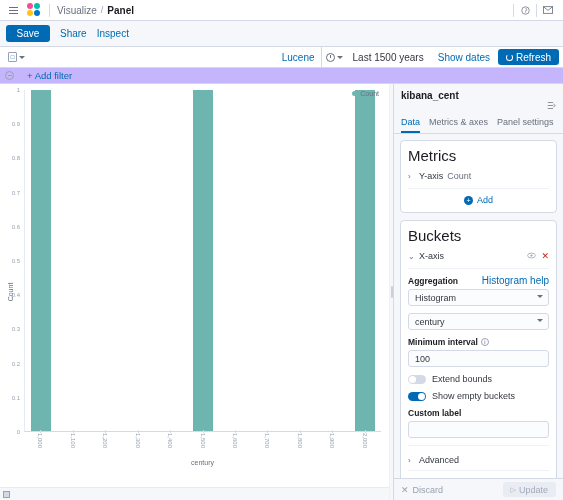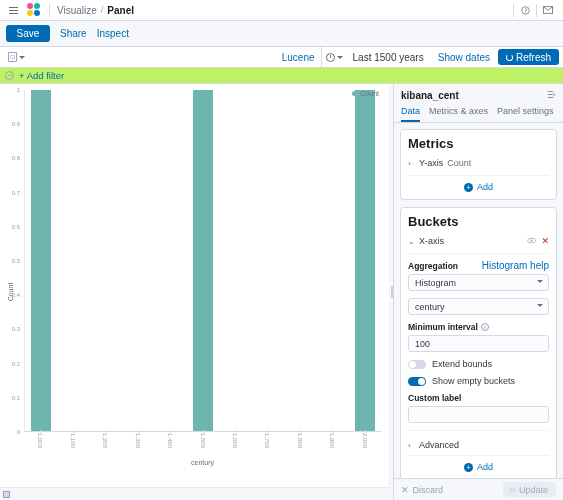--- a/index.html
+++ b/index.html
@@ -86,22 +86,22 @@
     background: #006bb4; color: #fff; border: none; border-radius: 3px;
     height: 16px; padding: 0 8px; font-size: 10px; font-family: inherit;
     display: flex; align-items: center; gap: 3px; cursor: pointer;
   }
   .refresh-ico { display: inline-block; width: 7px; height: 7px; border: 1px solid #fff;
     border-radius: 50%; border-top-color: transparent; }
 
   
   .filter-bar {
     height: 16px; flex: 0 0 16px;
-    background: #bef264; border-bottom: 1px solid #d3dae6;
-    display: flex; align-items: center; gap: 5px; padding: 0 5px;
+    background: #c4b5fd; border-bottom: 1px solid #d3dae6;
+    display: flex; align-items: center; gap: 13px; padding: 0 5px;
   }
   .filter-ico { width: 9px; height: 9px; border: 1px solid #98a2b3; border-radius: 50%;
     display: flex; align-items: center; justify-content: center; }
   .filter-ico:after { content: ""; width: 4px; height: 1px; background: #98a2b3; }
   .add-filter { color: #006bb4; font-size: 9.5px; cursor: pointer; }
 
   
   .body-row { flex: 1 1 auto; display: flex; min-height: 0; background: #fff; position: relative; }
 
   
@@ -136,30 +136,30 @@
   .resizer { width: 4px; flex: 0 0 4px; background: #f5f7fa; position: relative; cursor: col-resize;
     border-left: 1px solid #eef2f7; }
   .resizer i { position: absolute; left: 1px; top: 50%; transform: translateY(-50%);
     width: 2px; height: 12px; background: #c9d0d9; border-radius: 1px; display: block; }
 
   
   .side-panel {
     width: 170px; flex: 0 0 170px; background: #f5f7fa;
     border-left: 1px solid #d3dae6; display: flex; flex-direction: column; min-height: 0;
   }
-  .sp-head { padding: 6px 7px 0 7px; display: flex; align-items: flex-start; }
+  .sp-head { padding: 6px 7px 0 7px; display: flex; align-items: flex-start; flex-direction: column; }
   .sp-title { font-size: 10px; font-weight: bold; color: #1a1c21; }
   .sp-head-ico { margin-left: auto; color: #69707d; cursor: pointer; line-height: 1; }
   .sp-tabs { display: flex; gap: 9px; padding: 5px 7px 0 7px; border-bottom: 1px solid #d3dae6; }
   .sp-tab { font-size: 9px; color: #69707d; padding-bottom: 4px; cursor: pointer; border-bottom: 2px solid transparent; }
   .sp-tab.active { color: #006bb4; border-bottom-color: #006bb4; }
 
   .sp-scroll { flex: 1 1 auto; overflow: hidden; padding: 6px 6px 0 6px; }
   .card { background: #fff; border: 1px solid #d3dae6; border-radius: 4px; margin-bottom: 7px; padding: 6px 7px 7px 7px; }
-  .card-title { font-size: 13px; font-weight: bold; color: #1a1c21; margin-bottom: 5px; }
+  .card-title { font-size: 15px; font-weight: normal; color: #1a1c21; margin-bottom: 5px; }
 
   .agg-row { display: flex; align-items: center; gap: 4px; font-size: 9px; color: #343741; padding: 2px 0; cursor: pointer; }
   .chev { color: #69707d; font-size: 8px; display: inline-block; width: 7px; }
   .agg-name { color: #343741; }
   .agg-val { color: #69707d; }
   .agg-actions { margin-left: auto; display: flex; align-items: center; gap: 5px; }
   .eye-ico { color: #98a2b3; font-size: 8px; cursor: pointer; }
   .x-ico { color: #bd271e; font-size: 9px; cursor: pointer; line-height: 1; }
 
   .add-row { display: flex; align-items: center; justify-content: center; gap: 4px;

